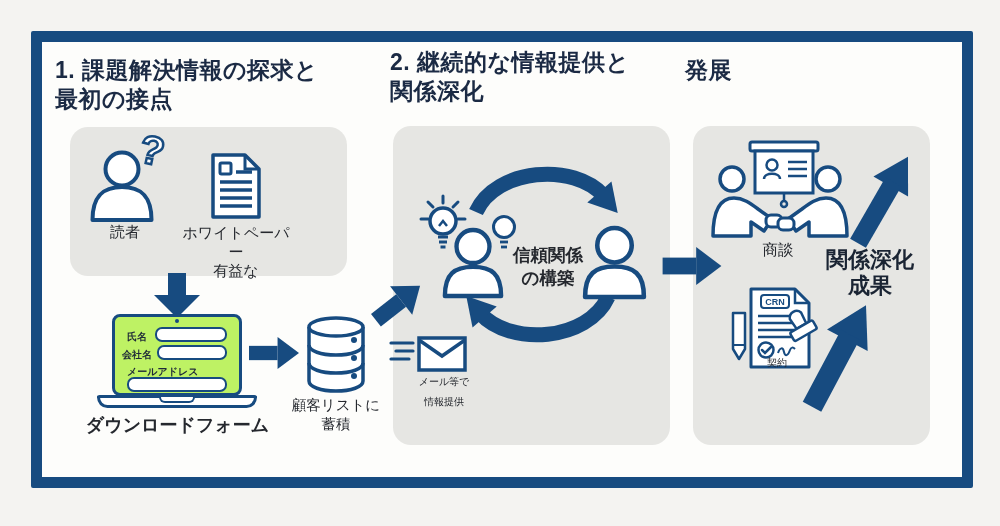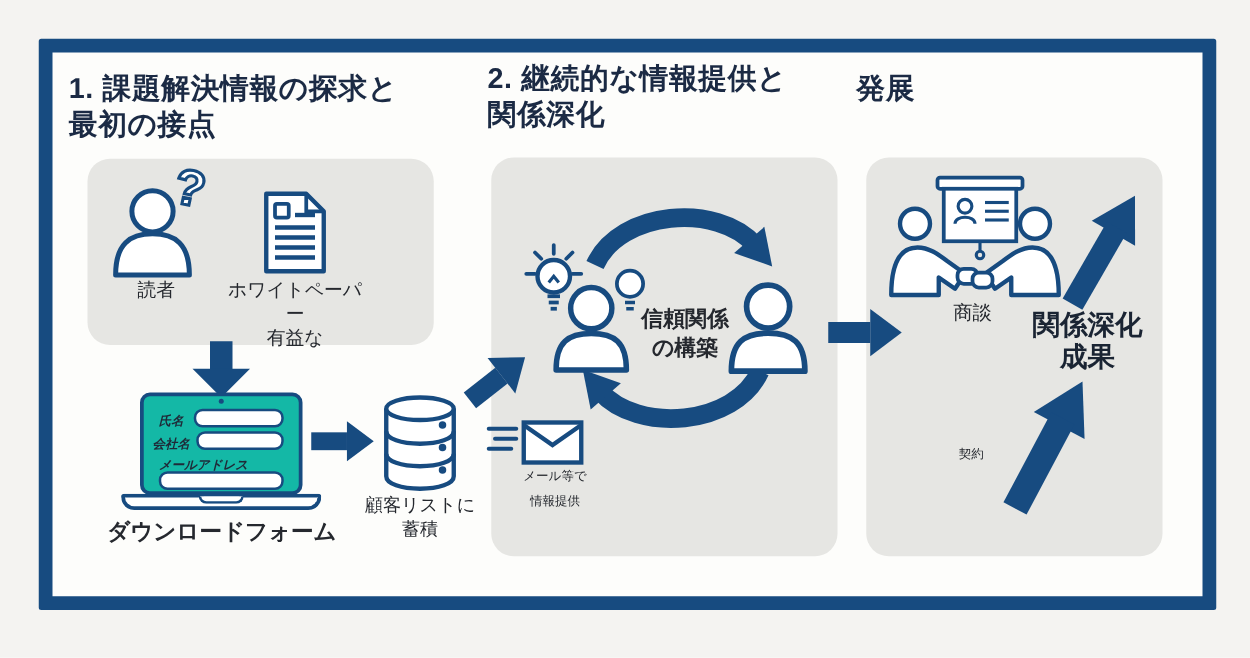--- a/index.html
+++ b/index.html
@@ -16,22 +16,22 @@
   .canvas{position:relative;width:1000px;height:526px;background:var(--page-bg);overflow:hidden;}
   .frame{position:absolute;left:31px;top:31px;width:942px;height:457px;
          border:11px solid var(--navy);background:var(--inner-bg);border-radius:2px;}
   .panel{position:absolute;background:var(--panel-bg);border-radius:18px;}
   .title{position:absolute;font-weight:800;font-size:23px;
          color:var(--dark-text);line-height:29px;letter-spacing:0.5px;}
   .label{position:absolute;text-align:center;font-weight:400;color:var(--label-text);}
   .icon{position:absolute;color:var(--navy);}
   .arrow{position:absolute;color:var(--navy);}
   svg{display:block;overflow:visible;}
-  .screen{position:absolute;left:112px;top:314px;width:130px;height:82px;background:#14b8a6;
-          border:3px solid var(--navy);border-radius:8px;font-style:italic;}
+  .screen{position:absolute;left:112px;top:314px;width:130px;height:82px;background:#bef264;
+          border:3px solid var(--navy);border-radius:8px;}
   .webcam{position:absolute;left:50%;top:2px;width:4px;height:4px;margin-left:-2px;border-radius:50%;background:var(--navy);}
   .fieldlabel{position:absolute;font-size:10px;font-weight:700;color:#1f2a38;white-space:nowrap;}
   .fieldbox{position:absolute;border:2px solid var(--navy);border-radius:7px;background:#fff;}
   .base{position:absolute;left:97px;top:395px;width:160px;height:13px;background:#fff;
         border:3px solid var(--navy);border-radius:3px 3px 12px 12px;}
   .notch{position:absolute;left:50%;top:-1px;width:36px;height:6px;margin-left:-18px;background:#fff;
          border:2px solid var(--navy);border-top:none;border-radius:0 0 6px 6px;}
   .result-label{position:absolute;text-align:center;font-weight:800;font-size:22px;
                 color:var(--result-text);line-height:26px;}
 </style>
@@ -222,20 +222,41 @@
       <circle cx="26" cy="43" r="12" fill="#fff" stroke="currentColor" stroke-width="3.5"></circle>
       <path d="M7,100 C7,74 14,62 28,62 C37,62 44,67 52,73 L66,83 L58,95 L45,86 L45,100 Z" fill="#fff" stroke="currentColor" stroke-width="3.5" stroke-linejoin="round"></path>
       <circle cx="122" cy="43" r="12" fill="#fff" stroke="currentColor" stroke-width="3.5"></circle>
       <path d="M141,100 C141,74 134,62 120,62 C111,62 104,67 96,73 L82,83 L90,95 L103,86 L103,100 Z" fill="#fff" stroke="currentColor" stroke-width="3.5" stroke-linejoin="round"></path>
       <rect x="60" y="79" width="16" height="12" rx="5" fill="#fff" stroke="currentColor" stroke-width="3"></rect>
       <rect x="72" y="82" width="16" height="12" rx="5" fill="#fff" stroke="currentColor" stroke-width="3"></rect>
     </svg>
   </div>
   <div class="label" style="left:740px;top:240px;width:76px;font-size:15.5px;">商談</div>
 
+  <div class="icon" style="left:725px;top:283px;">
+    <svg width="102" height="90" viewBox="0 0 102 90">
+      <path d="M8,30 H20 V66 L14,76 L8,66 Z" fill="#fff" stroke="currentColor" stroke-width="2.5" stroke-linejoin="round"></path>
+      <line x1="8" y1="62" x2="20" y2="62" stroke="currentColor" stroke-width="2"></line>
+      <path d="M26,6 H70 L84,20 V84 H26 Z" fill="#fff" stroke="currentColor" stroke-width="3" stroke-linejoin="round"></path>
+      <path d="M70,6 V20 H84" fill="none" stroke="currentColor" stroke-width="2.5"></path>
+      <rect x="36" y="12" width="28" height="13" rx="3" fill="none" stroke="currentColor" stroke-width="2"></rect>
+      <text x="50" y="22" text-anchor="middle" font-size="9" font-weight="bold" fill="currentColor">CRN</text>
+      <line x1="33" y1="33" x2="77" y2="33" stroke="currentColor" stroke-width="2.5"></line>
+      <line x1="33" y1="40" x2="77" y2="40" stroke="currentColor" stroke-width="2.5"></line>
+      <line x1="33" y1="47" x2="77" y2="47" stroke="currentColor" stroke-width="2.5"></line>
+      <line x1="33" y1="54" x2="77" y2="54" stroke="currentColor" stroke-width="2.5"></line>
+      <circle cx="41" cy="67" r="7.5" fill="#fff" stroke="currentColor" stroke-width="2.5"></circle>
+      <path d="M37,67 l3,3 l6,-6" fill="none" stroke="currentColor" stroke-width="2.5" stroke-linecap="round"></path>
+      <path d="M53,70 c2,-6 5,-6 6,-1 c1,5 4,4 6,-2 c1,-3 3,-3 5,-1" fill="none" stroke="currentColor" stroke-width="2"></path>
+      <g transform="rotate(-30 81 52)">
+        <path d="M75,30 a7,7 0 0 1 13,0 l-1,12 h-11 Z" fill="#fff" stroke="currentColor" stroke-width="2.5" stroke-linejoin="round"></path>
+        <rect x="68" y="42" width="26" height="10" rx="2" fill="#fff" stroke="currentColor" stroke-width="2.5"></rect>
+      </g>
+    </svg>
+  </div>
   <div class="label" style="left:744px;top:356px;width:66px;font-size:10px;">契約</div>
 
   <div class="arrow" style="left:862px;top:150px;transform:rotate(30deg);">
     <svg width="42" height="100" viewBox="0 0 44 110">
       <polygon points="0,38 22,0 44,38" fill="currentColor"></polygon>
       <rect x="12" y="32" width="20" height="78" fill="currentColor"></rect>
     </svg>
   </div>
   <div class="result-label" style="left:815px;top:247px;width:110px;">
     <div>関係深化</div>

